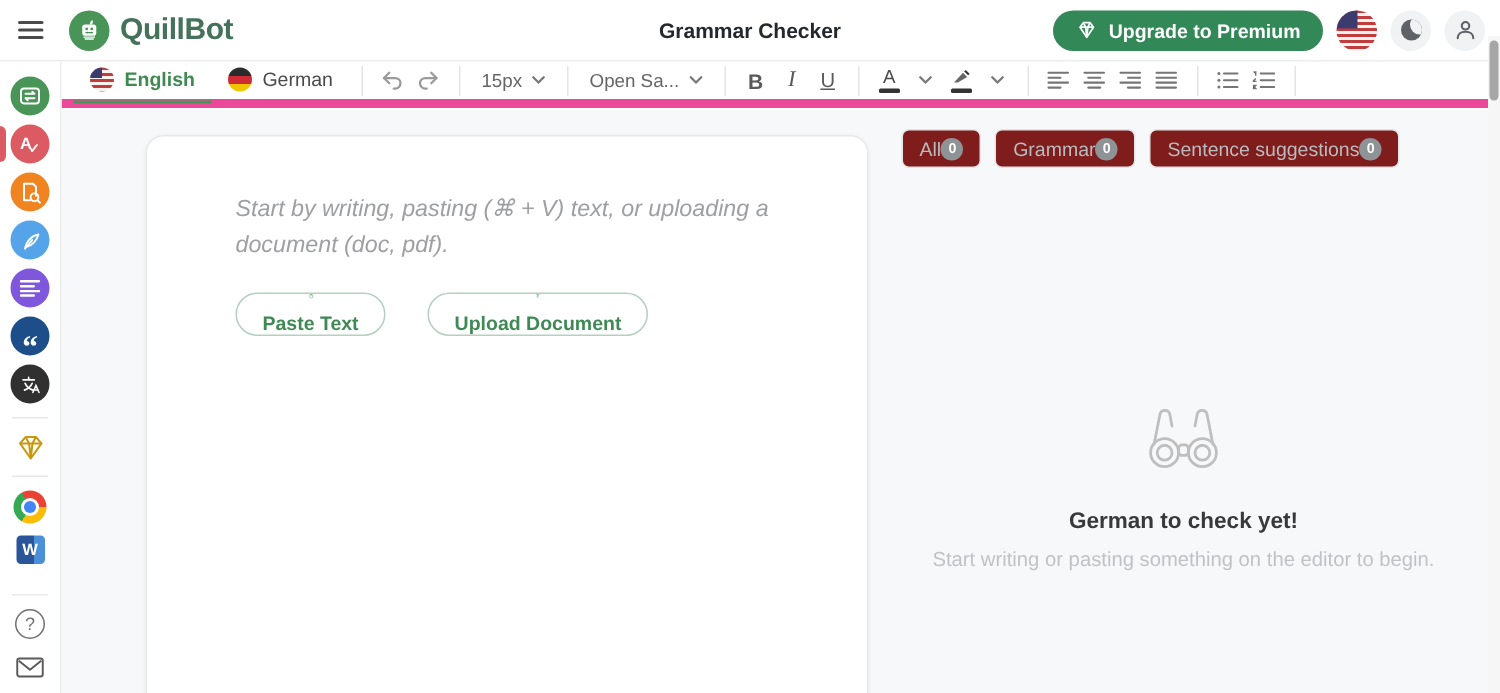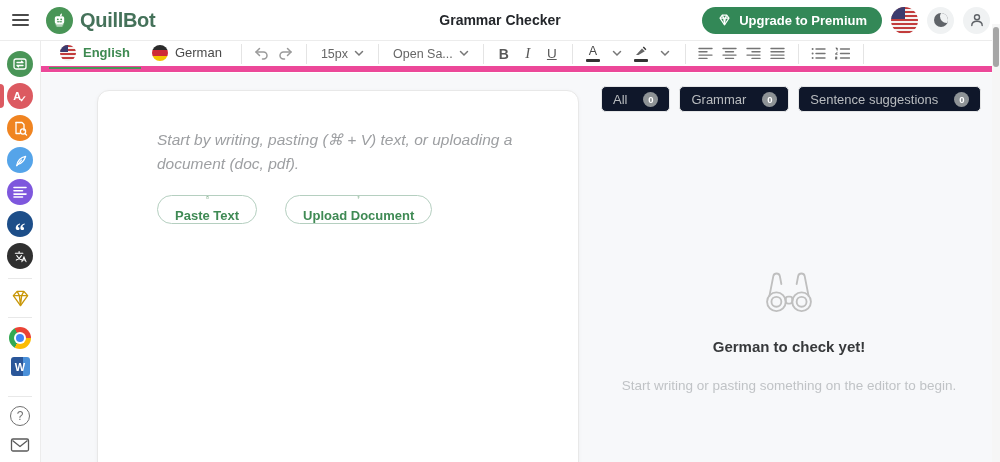--- a/index.html
+++ b/index.html
@@ -71,27 +71,27 @@
                  border:1px solid #e8e8e8; border-radius:12px; box-shadow:0 1px 4px rgba(0,0,0,.04); }
   .placeholder { position:absolute; left:59px; top:37px; width:382px; font-style:italic; font-size:15.5px;
                  color:#9d9fa2; line-height:1.55; }
   .editor-btns { position:absolute; left:59px; top:104px; display:flex; gap:28px; }
   .pill-btn { display:flex; align-items:center; gap:9px; height:29px; padding:0 17px; background:#fff;
               border:1px solid #b5cfc0; border-radius:16px; color:#3f8a54; font-size:13px; font-weight:700;
               cursor:pointer; font-family:"Liberation Sans",sans-serif;flex-direction:column; }
 
   
   .sugg-tabs { position:absolute; left:560px; top:13px; display:flex; gap:9px; }
-  .sugg-tab { display:flex; align-items:center; gap:16px; height:26px; padding:0 11px; background:#0f172a;
+  .sugg-tab { display:flex; align-items:center; gap:0; height:26px; padding:0 11px; background:#7f1d1d;
               border:1px solid #e4e5e6; border-radius:5px; color:#b9bcbf; font-size:13px; cursor:pointer; }
   .count-badge { width:15px; height:15px; border-radius:50%; background:#8e9396; color:#fff; font-size:9.5px;
                  display:flex; align-items:center; justify-content:center; font-weight:700; }
   .empty-state { position:absolute; left:544px; width:408px; top:194px; text-align:center; }
   .empty-title { margin-top:18px; font-size:15px; font-weight:700; color:#37393b; }
-  .empty-sub { margin-top:23px; font-size:13.5px; color:#c0c3c6; }
+  .empty-sub { margin-top:9px; font-size:13.5px; color:#c0c3c6; }
 
   
   .scrollbar { position:absolute; top:24px; right:0; width:8px; bottom:0; background:#f6f6f6; z-index:8; }
   .scroll-thumb { position:absolute; top:3px; left:1px; width:6px; height:40px; background:#a6a6a6; border-radius:3px; cursor:pointer; }
 </style>
 </head>
 <body>
 
 <div class="app">
 

